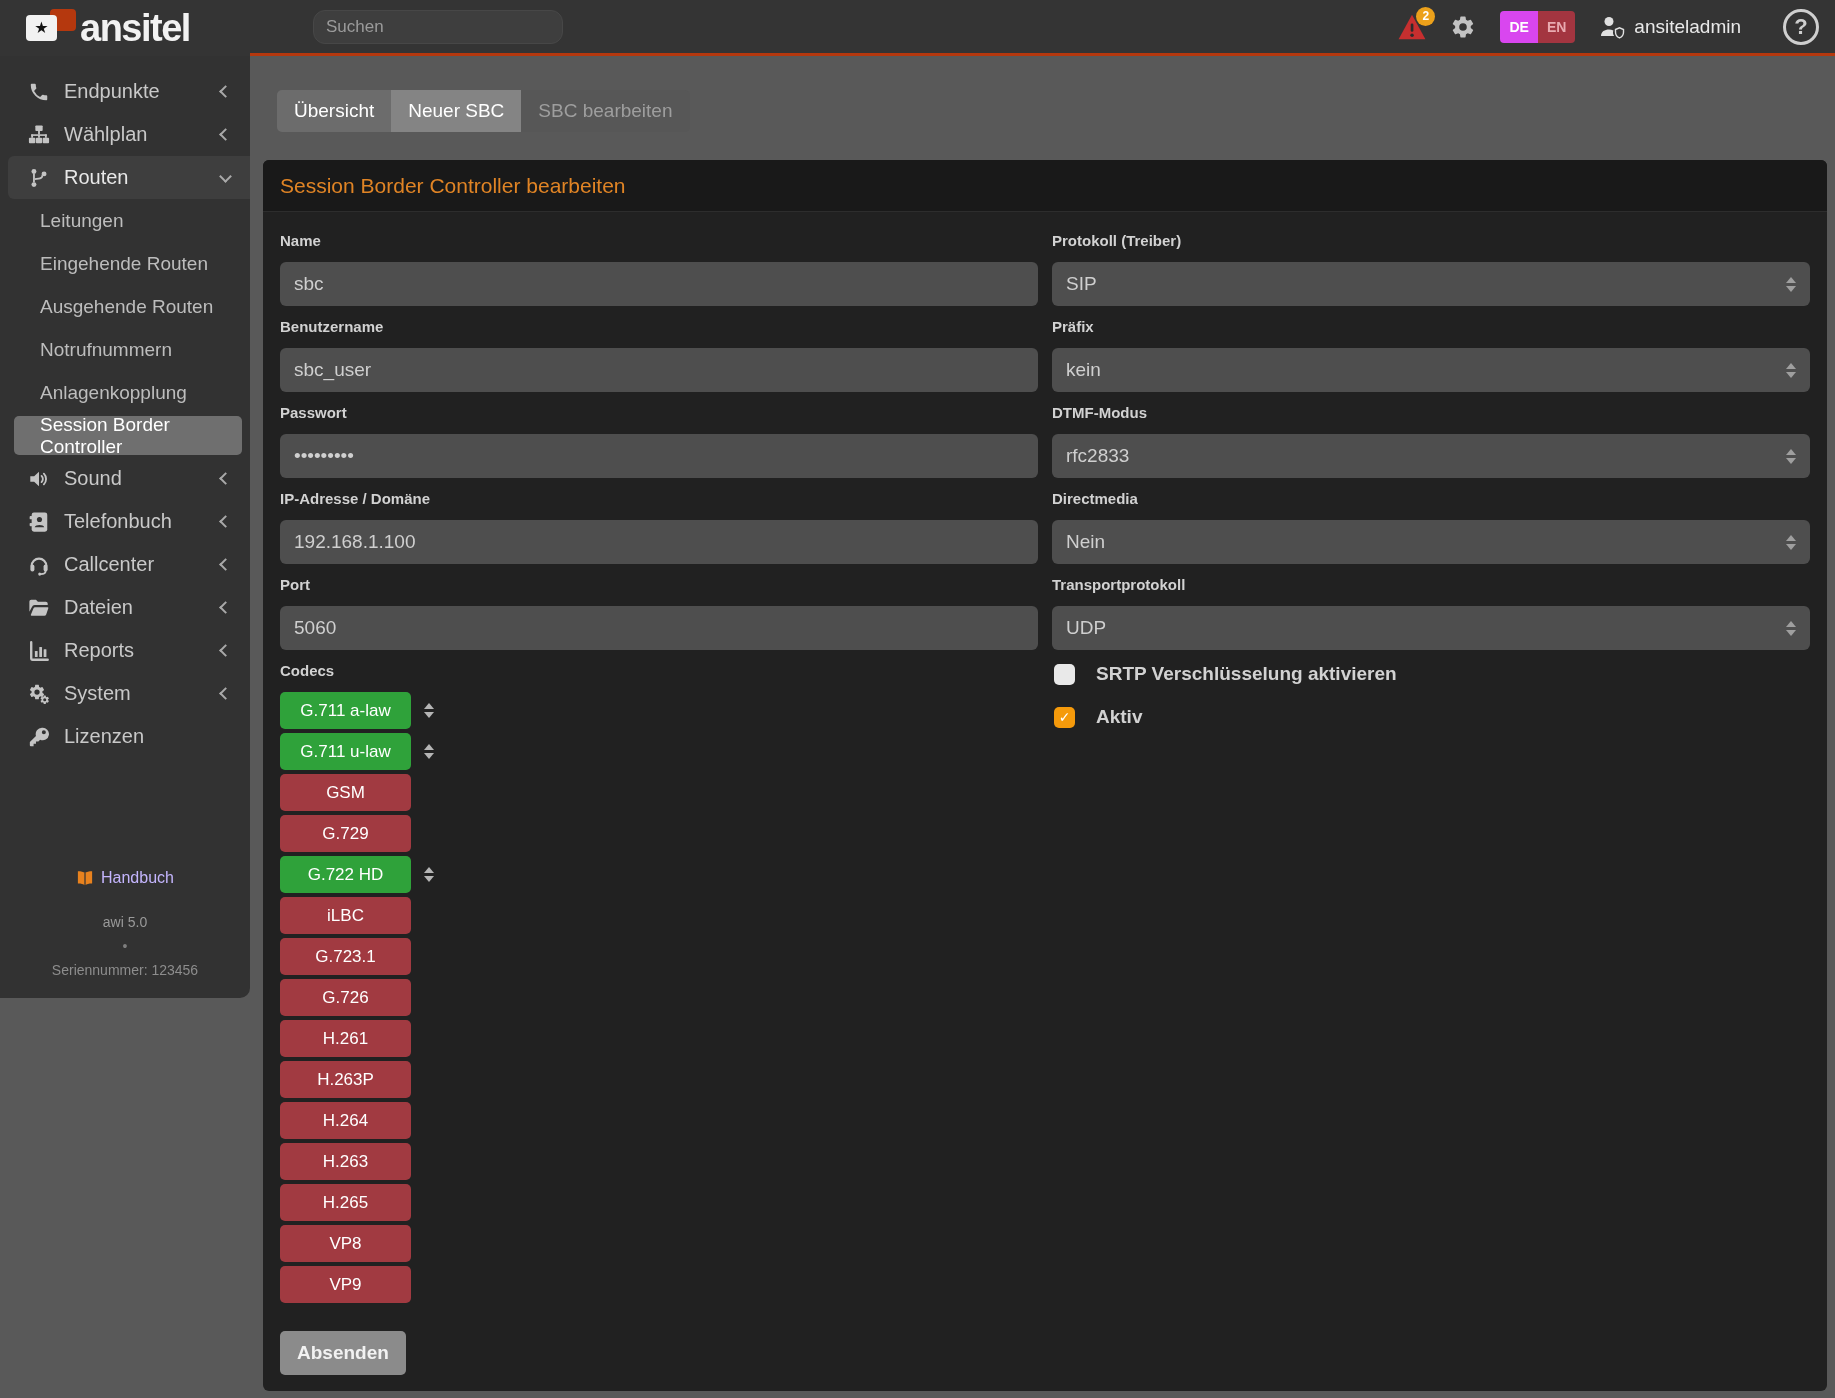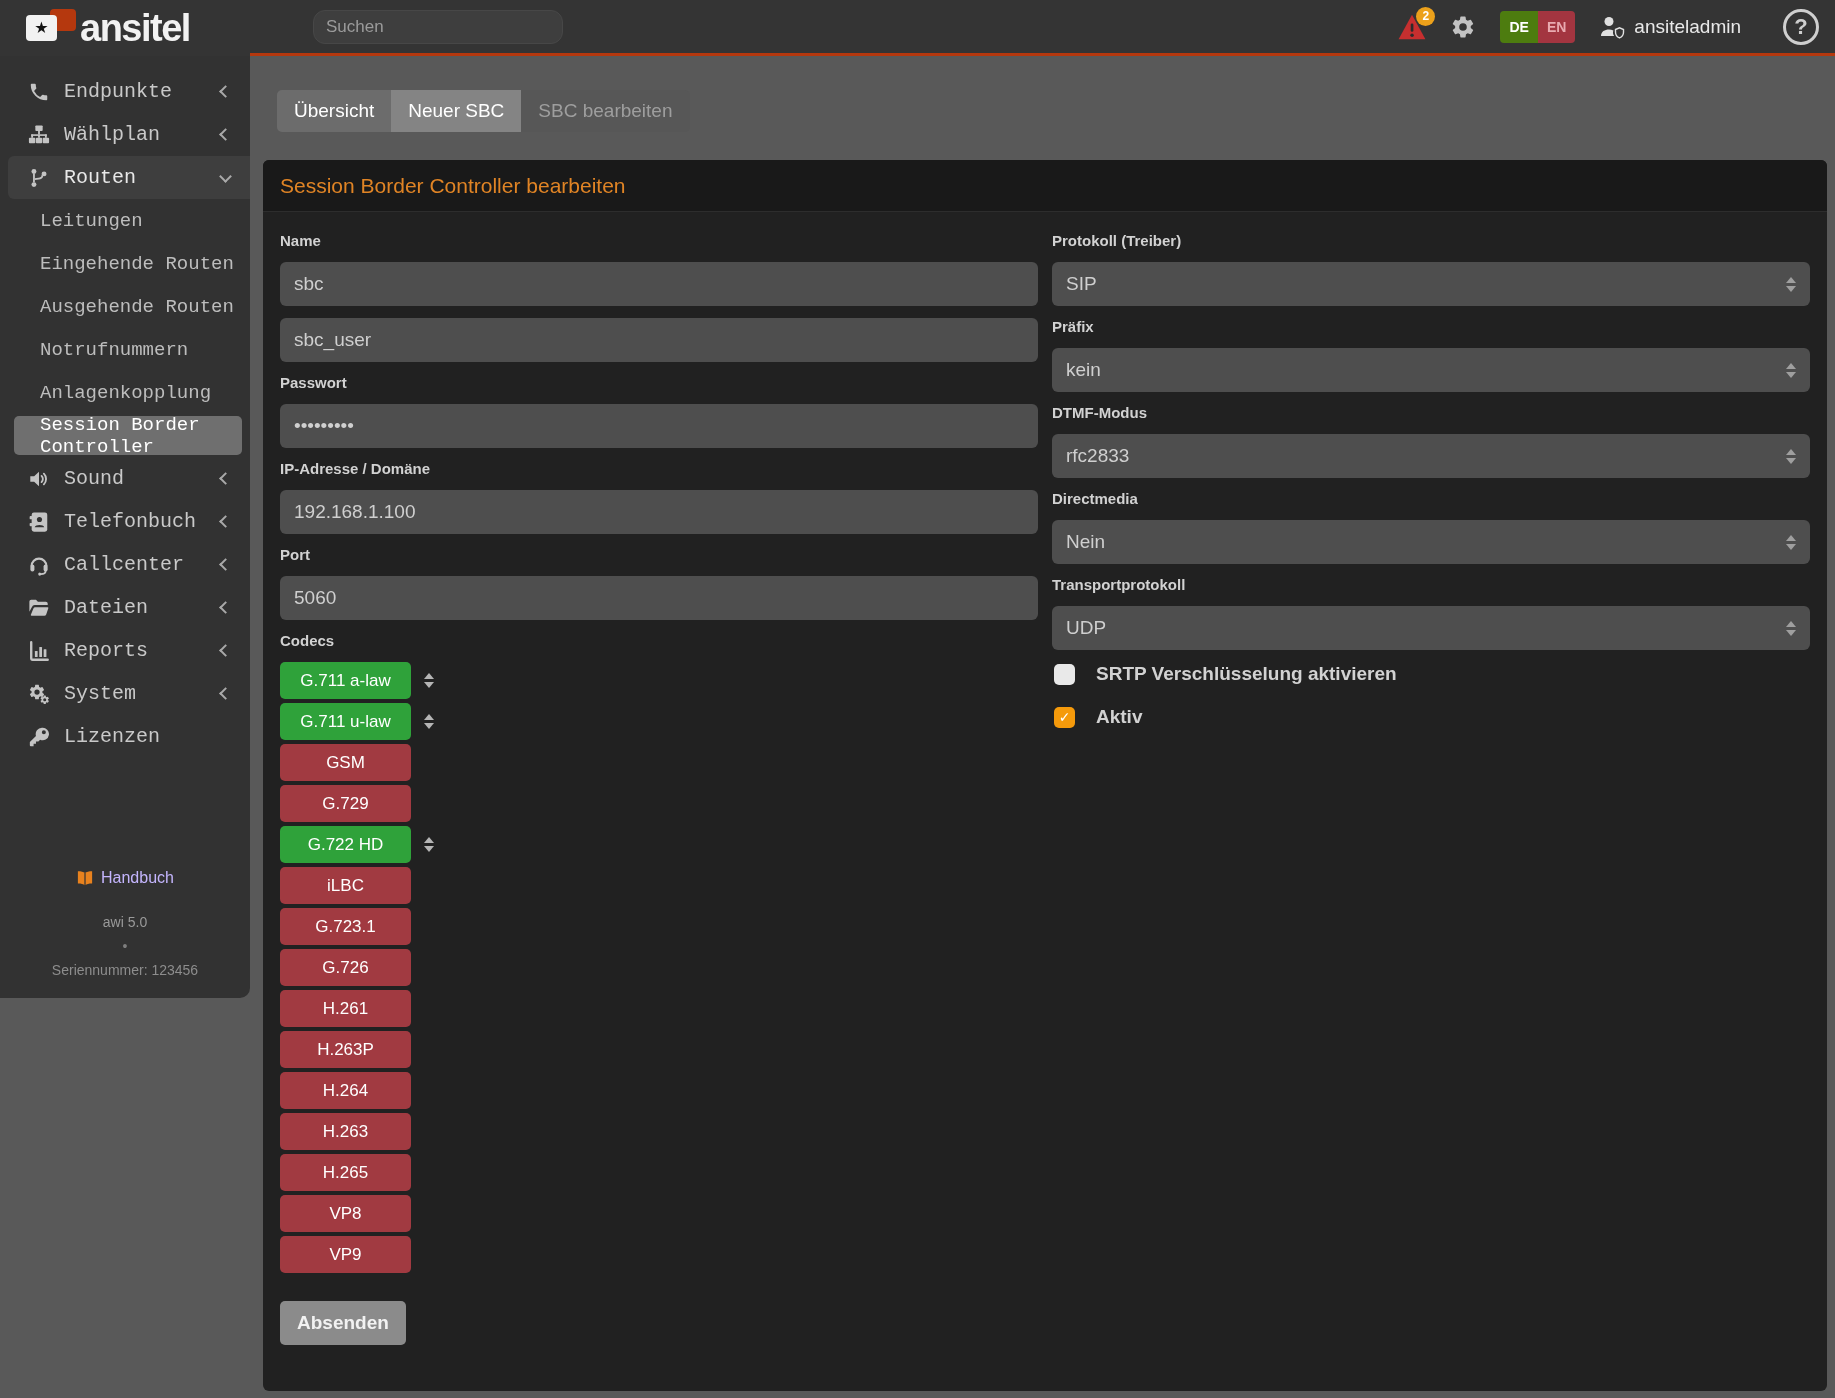--- a/index.html
+++ b/index.html
@@ -23,21 +23,21 @@
   .search-input::placeholder { color:#9b9b9b; }
   .topbar-right { position:absolute; right:16px; top:0; height:53px; display:flex; align-items:center; gap:24px; }
   .warn-wrap { position:relative; width:28px; height:26px; cursor:pointer; }
   .warn-badge {
     position:absolute; top:-7px; right:-9px; min-width:19px; height:19px; border-radius:10px;
     background:#eca11b; color:#fff; font-size:12px; font-weight:bold;
     display:flex; align-items:center; justify-content:center; padding:0 4px;
   }
   .gear-btn { width:26px; height:26px; color:#c2c2c2; cursor:pointer; }
   .lang-switch { display:flex; border-radius:4px; overflow:hidden; font-size:14px; font-weight:bold; cursor:pointer; }
-  .lang-de { background:#4d7c0f; color:#ffffff; padding:8px 9px; }
+  .lang-de { background:#d946ef; color:#ffffff; padding:8px 9px; }
   .lang-en { background:#a33540; color:#e9aab0; padding:8px 9px; }
   .user-wrap { display:flex; align-items:center; gap:9px; cursor:pointer; }
   .user-name { color:#e9e9e9; font-size:19px; }
   .help-btn {
     width:36px; height:36px; border:3px solid #cfcfcf; border-radius:50%;
     color:#cfcfcf; font-size:22px; font-weight:bold;
     display:flex; align-items:center; justify-content:center; margin-left:18px; cursor:pointer;
   }
   
   .sidebar {
@@ -46,21 +46,21 @@
     display:flex; flex-direction:column;
   }
   .logo-row { height:56px; background:#343434; display:flex; align-items:center; padding-left:26px; flex:none; }
   .bubbles { position:relative; width:52px; height:44px; flex:none; }
   .bubble-red { position:absolute; right:2px; top:3px; width:26px; height:22px; background:#b5380e; border-radius:4px; }
   .bubble-red::after { content:""; position:absolute; right:3px; bottom:-6px; border:6px solid transparent; border-top-color:#b5380e; border-right-width:2px; }
   .bubble-white { position:absolute; left:0; top:9px; width:31px; height:26px; background:#f2f2f2; border-radius:4px; display:flex; align-items:center; justify-content:center; }
   .bubble-white::after { content:""; position:absolute; left:4px; bottom:-7px; border:7px solid transparent; border-top-color:#f2f2f2; border-left-width:3px; }
   .bubble-star { color:#141414; font-size:16px; line-height:1; }
   .logo-text { color:#f2f2f2; font-size:38px; font-weight:bold; letter-spacing:-1.5px; margin-left:2px; }
-  .nav { padding-top:14px; flex:1;font-family:Liberation Mono, monospace; }
+  .nav { padding-top:14px; flex:1; }
   .nav-item { height:43px; display:flex; align-items:center; padding-left:26px; color:#c9c9c9; font-size:20px; position:relative; cursor:pointer; }
   .nav-item .nicon { width:26px; margin-right:12px; display:flex; justify-content:center; color:#c4c4c4; flex:none; }
   .nav-item.active-parent { background:#3e3e3e; margin-left:8px; padding-left:18px; border-radius:6px 0 0 6px; color:#e8e8e8; }
   .chev { position:absolute; right:20px; width:9px; height:9px; border-color:#a9a9a9; border-style:solid; border-width:0; }
   .chev.left { border-left-width:2px; border-bottom-width:2px; transform:rotate(45deg); }
   .chev.down { border-right-width:2px; border-bottom-width:2px; transform:rotate(45deg); top:16px; }
   .submenu { }
   .sub-item { height:43px; display:flex; align-items:center; padding-left:40px; color:#bdbdbd; font-size:19px; cursor:pointer; }
   .sub-item.selected {
     height:39px; margin:2px 8px 2px 14px; padding-left:26px;
@@ -346,20 +346,21 @@
       <span class="panel-title">Session Border Controller bearbeiten</span>
     </div>
     <div class="panel-body">
 
       <div class="col">
         <div class="field">
           <label class="field-label">Name</label>
           <input class="text-input" type="text" value="sbc" style="">
         </div>
         <div class="field">
+          <label class="field-label">Benutzername</label>
           <input class="text-input" type="text" value="sbc_user" style="">
         </div>
         <div class="field">
           <label class="field-label">Passwort</label>
           <input class="text-input" type="text" value="•••••••••" style="">
         </div>
         <div class="field">
           <label class="field-label">IP-Adresse / Domäne</label>
           <input class="text-input" type="text" value="192.168.1.100" style="">
         </div>

